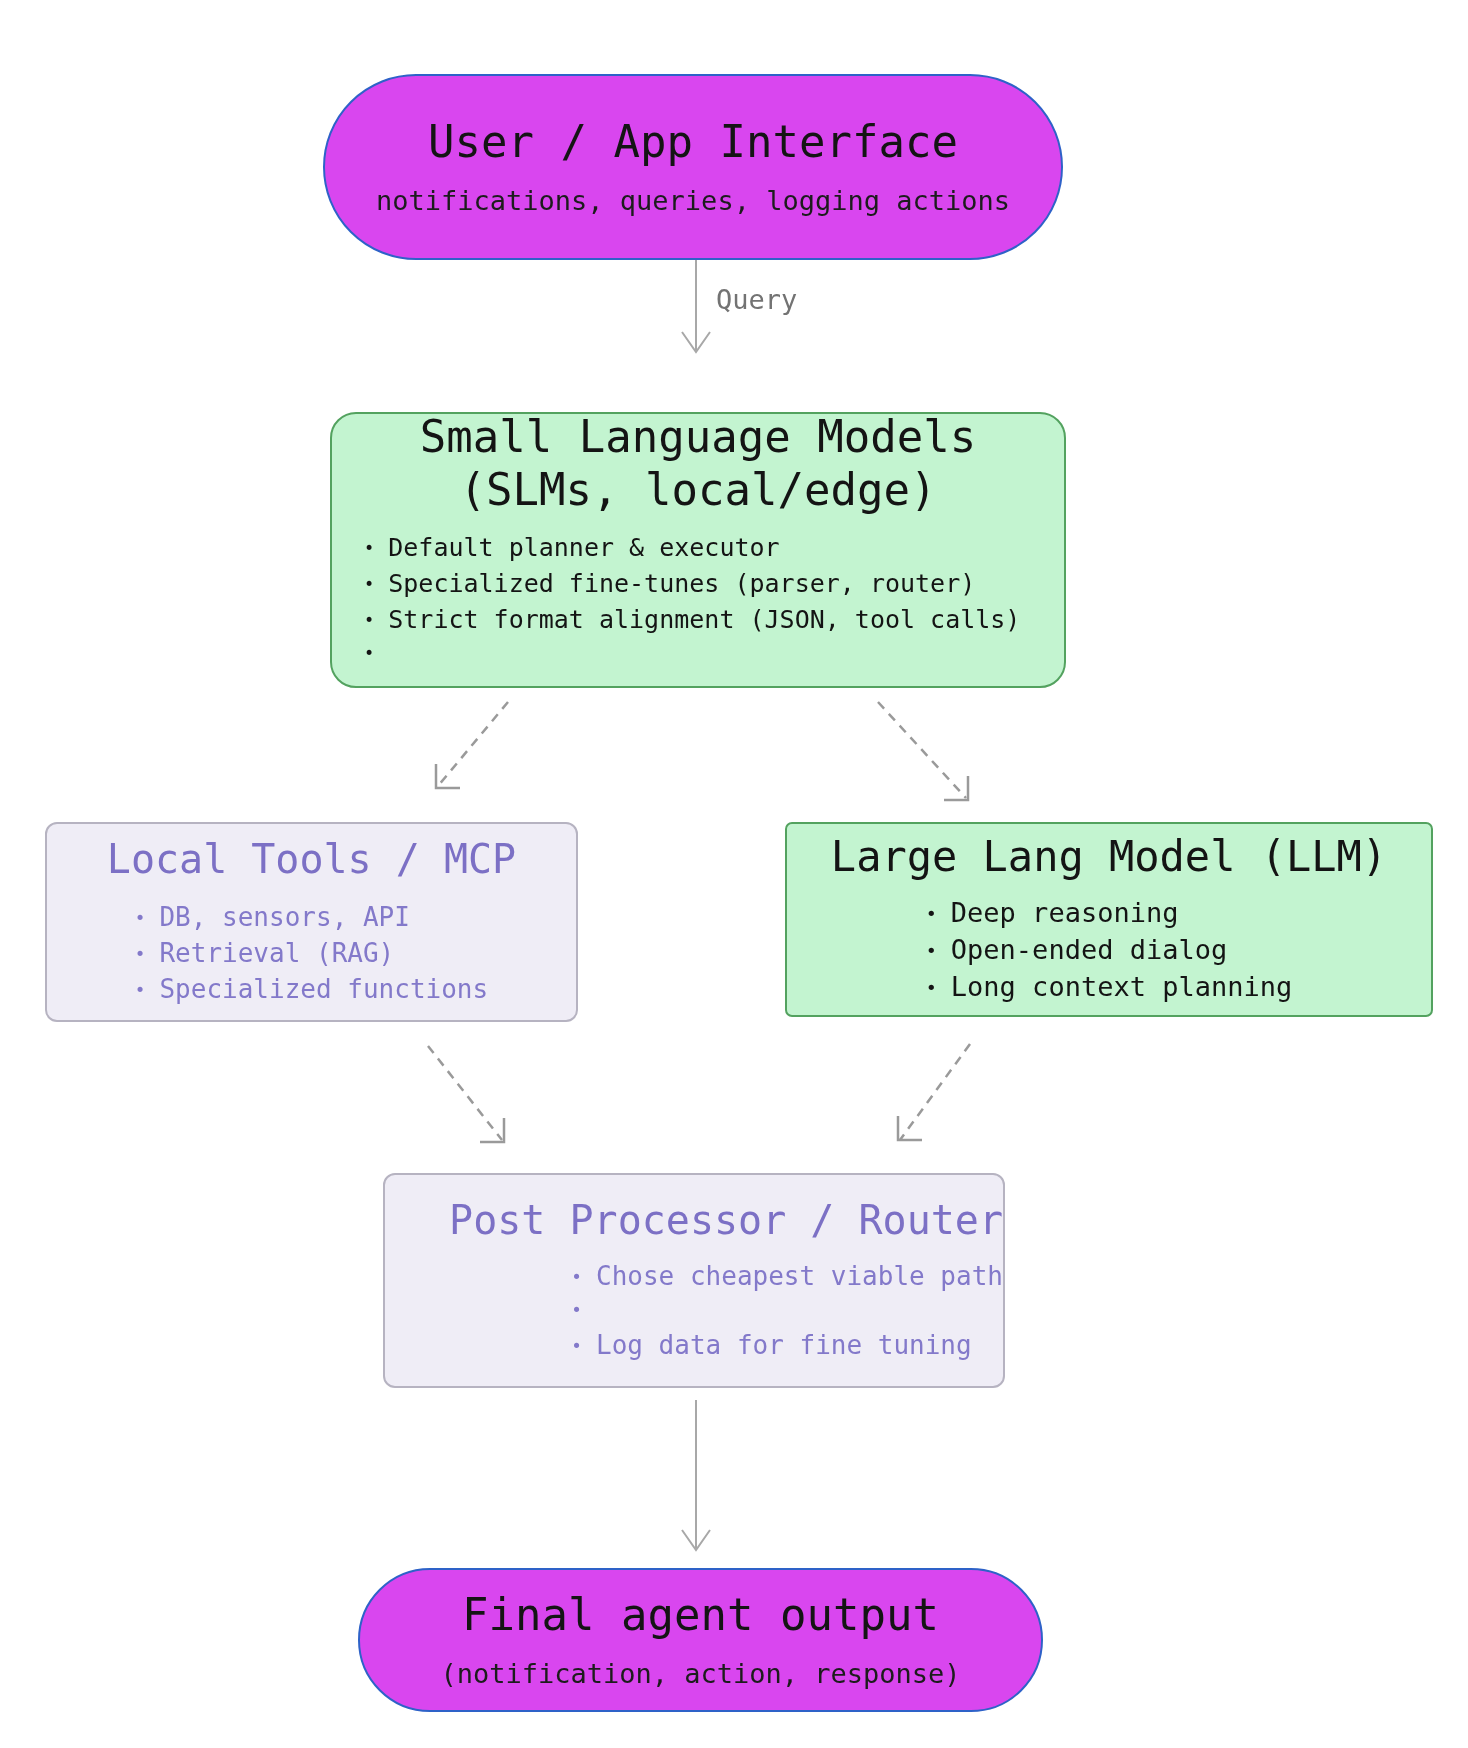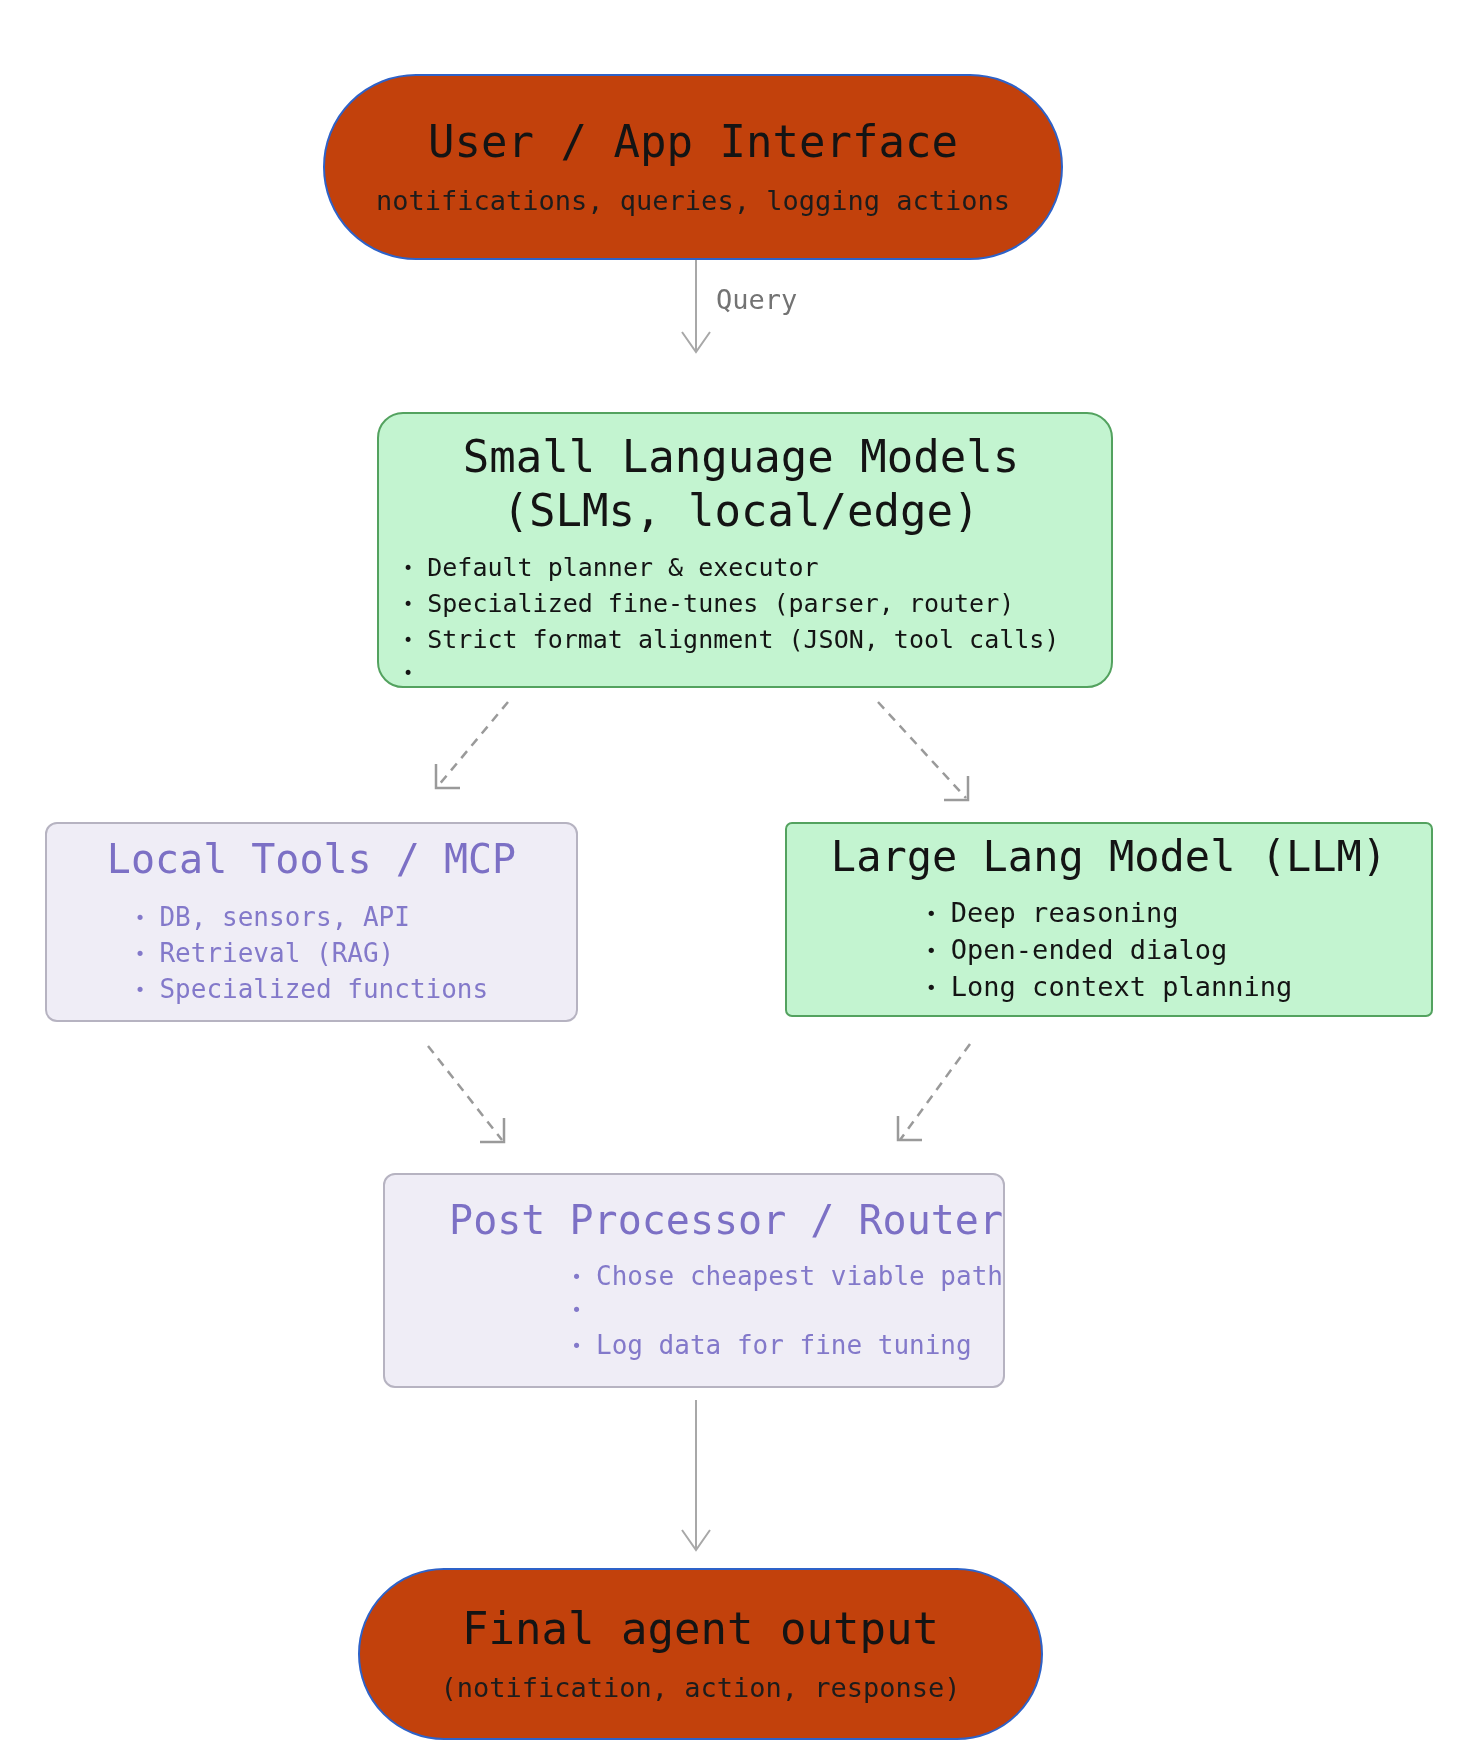--- a/index.html
+++ b/index.html
@@ -12,34 +12,34 @@
     overflow:hidden;
   }
   .node{
     position:absolute;
     box-sizing:border-box;
     display:flex;flex-direction:column;
     align-items:center;justify-content:center;
   }
   
   .pill{
-    background:#c2410c;
+    background:#d946ef;
     border:2px solid #2e62c8;
   }
   .pill .title{font-size:44px;line-height:1.2;color:#141414;}
   .pill .subtitle{font-size:27px;line-height:1.2;color:#1c1c1c;margin-top:16px;}
   #node-user{left:323px;top:74px;width:740px;height:186px;border-radius:93px;}
-  #node-final{left:358px;top:1568px;width:685px;height:172px;border-radius:86px;}
+  #node-final{left:358px;top:1568px;width:685px;height:144px;border-radius:86px;}
   
   .green{
     background:#c3f4d0;
     border:2px solid #53a25f;
     border-radius:26px;
   }
-  #node-slm{left:330px;top:412px;width:736px;height:276px;justify-content:space-between;padding:16px 20px 14px 12px;margin-left:47px;}
+  #node-slm{left:330px;top:412px;width:736px;height:276px;justify-content:flex-end;padding:16px 20px 14px 20px;}
   #node-slm .title{font-size:44px;line-height:1.22;text-align:center;}
   #node-slm .bullets{margin-top:14px;align-self:flex-start;padding-left:12px;font-size:25px;line-height:33px;}
   #node-llm{left:785px;top:822px;width:648px;height:195px;border-radius:7px;gap:14px;}
   #node-llm .title{font-size:42px;line-height:1.2;text-align:center;}
   #node-llm .bullets{font-size:27px;line-height:34px;}
   
   .lav{
     background:#efedf6;
     border:2px solid #b6b3c1;
     border-radius:12px;

